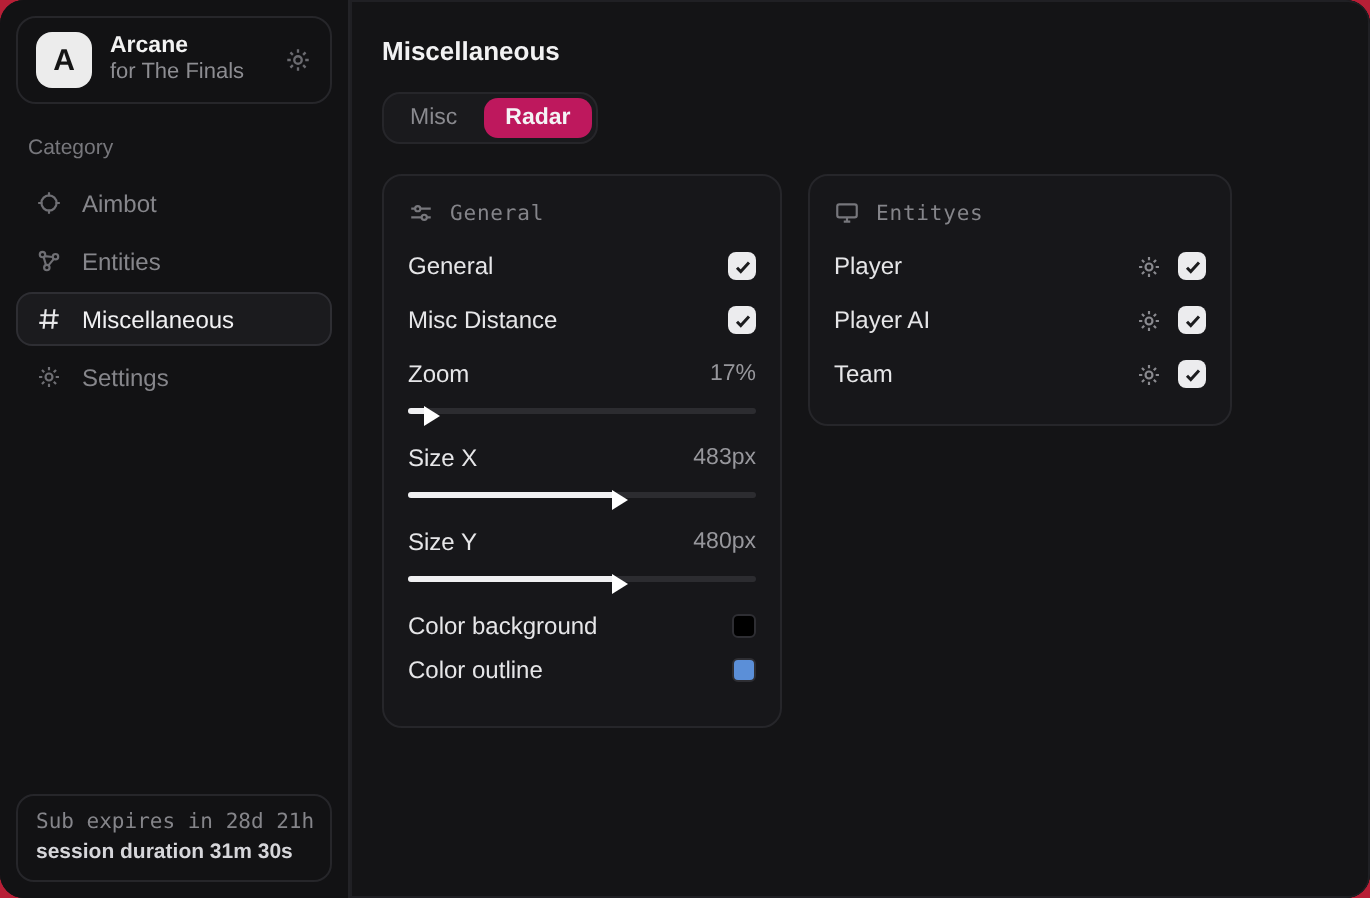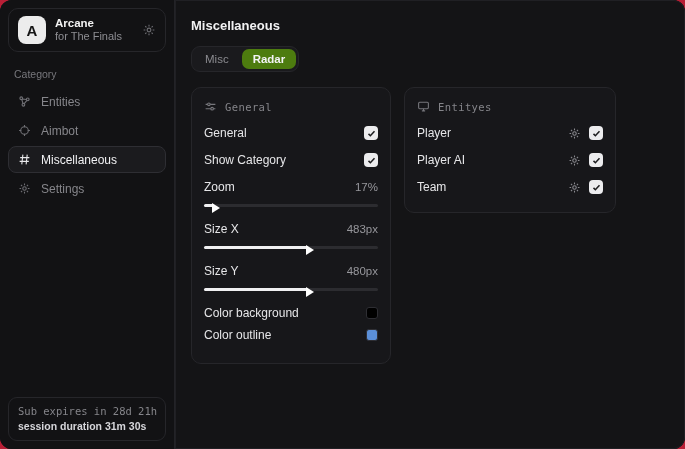--- a/index.html
+++ b/index.html
@@ -84,21 +84,21 @@
   .tabbar {
     display:inline-flex; gap:2px;
     background:#1a1a1d; border:1px solid #26262a;
     border-radius:9px; padding:2px;
     margin-top:13px;
   }
   .tab {
     font-size:11.5px; padding:4px 11px;
     border-radius:7px; color:#8a8a8f; cursor:default;
   }
-  .tab.active { background:#4d7c0f; color:#f4f4f6; font-weight:bold; }
+  .tab.active { background:#be185d; color:#f4f4f6; font-weight:bold; }
   .content { display:flex; align-items:flex-start; gap:13px; margin-top:15px; }
   .card {
     background:#17171a;
     border:1px solid #26262a;
     border-radius:10px;
     padding:9px 12px 12px 12px;
   }
   .card.general { width:200px; }
   .card.entities { width:212px; }
   .card-header {
@@ -165,40 +165,40 @@
         <svg width="14" height="14" viewBox="0 0 24 24" fill="none" stroke="currentColor" stroke-width="2">
           <circle cx="12" cy="12" r="3.2"></circle>
           <path d="M12 2.8v3M12 18.2v3M2.8 12h3M18.2 12h3M5.5 5.5l2.1 2.1M16.4 16.4l2.1 2.1M18.5 5.5l-2.1 2.1M7.6 16.4l-2.1 2.1"></path>
         </svg>
       </span>
     </div>
 
     <div class="category-label">Category</div>
 
     <div class="nav">
+      <div class="nav-item">
+        <span class="ni">
+          <svg width="13" height="13" viewBox="0 0 24 24" fill="none" stroke="currentColor" stroke-width="2">
+            <circle cx="12" cy="12" r="7"></circle>
+            <path d="M12 2v4M12 18v4M2 12h4M18 12h4"></path>
+          </svg>
+        </span>
+        <span>Aimbot</span>
+      </div>
       <div class="nav-item">
         <span class="ni">
           <svg width="13" height="13" viewBox="0 0 24 24" fill="none" stroke="currentColor" stroke-width="2">
             <circle cx="6" cy="6" r="2.5"></circle>
               <circle cx="18" cy="8" r="2.5"></circle>
               <circle cx="10" cy="18" r="2.5"></circle>
             <path d="M8 7.5l7.5.8M7 8.2l2.2 7.5M16.5 10l-5 6"></path>
           </svg>
         </span>
         <span>Entities</span>
       </div>
-      <div class="nav-item">
-        <span class="ni">
-          <svg width="13" height="13" viewBox="0 0 24 24" fill="none" stroke="currentColor" stroke-width="2">
-            <circle cx="12" cy="12" r="7"></circle>
-            <path d="M12 2v4M12 18v4M2 12h4M18 12h4"></path>
-          </svg>
-        </span>
-        <span>Aimbot</span>
-      </div>
       <div class="nav-item selected">
         <span class="ni">
           <svg width="13" height="13" viewBox="0 0 24 24" fill="none" stroke="currentColor" stroke-width="2">
             <path d="M9 3L7 21M17 3l-2 18M4 8.5h17M3 15.5h17"></path>
           </svg>
         </span>
         <span>Miscellaneous</span>
       </div>
       <div class="nav-item">
         <span class="ni">
@@ -244,21 +244,21 @@
         <div class="row">
           <span class="row-label">General</span>
           <span class="checkbox">
             <svg width="9" height="9" viewBox="0 0 24 24" fill="none" stroke="#1c1c1e" stroke-width="4">
                 <path d="M4 13l5 5L20 6"></path>
               </svg>
           </span>
         </div>
 
         <div class="row">
-          <span class="row-label">Show Category</span>
+          <span class="row-label">Misc Distance</span>
           <span class="checkbox">
             <svg width="9" height="9" viewBox="0 0 24 24" fill="none" stroke="#1c1c1e" stroke-width="4">
                 <path d="M4 13l5 5L20 6"></path>
               </svg>
           </span>
         </div>
 
         <div class="row" style="margin-bottom:2px;">
           <span class="row-label">Zoom</span>
           <span class="row-value">17%</span>

